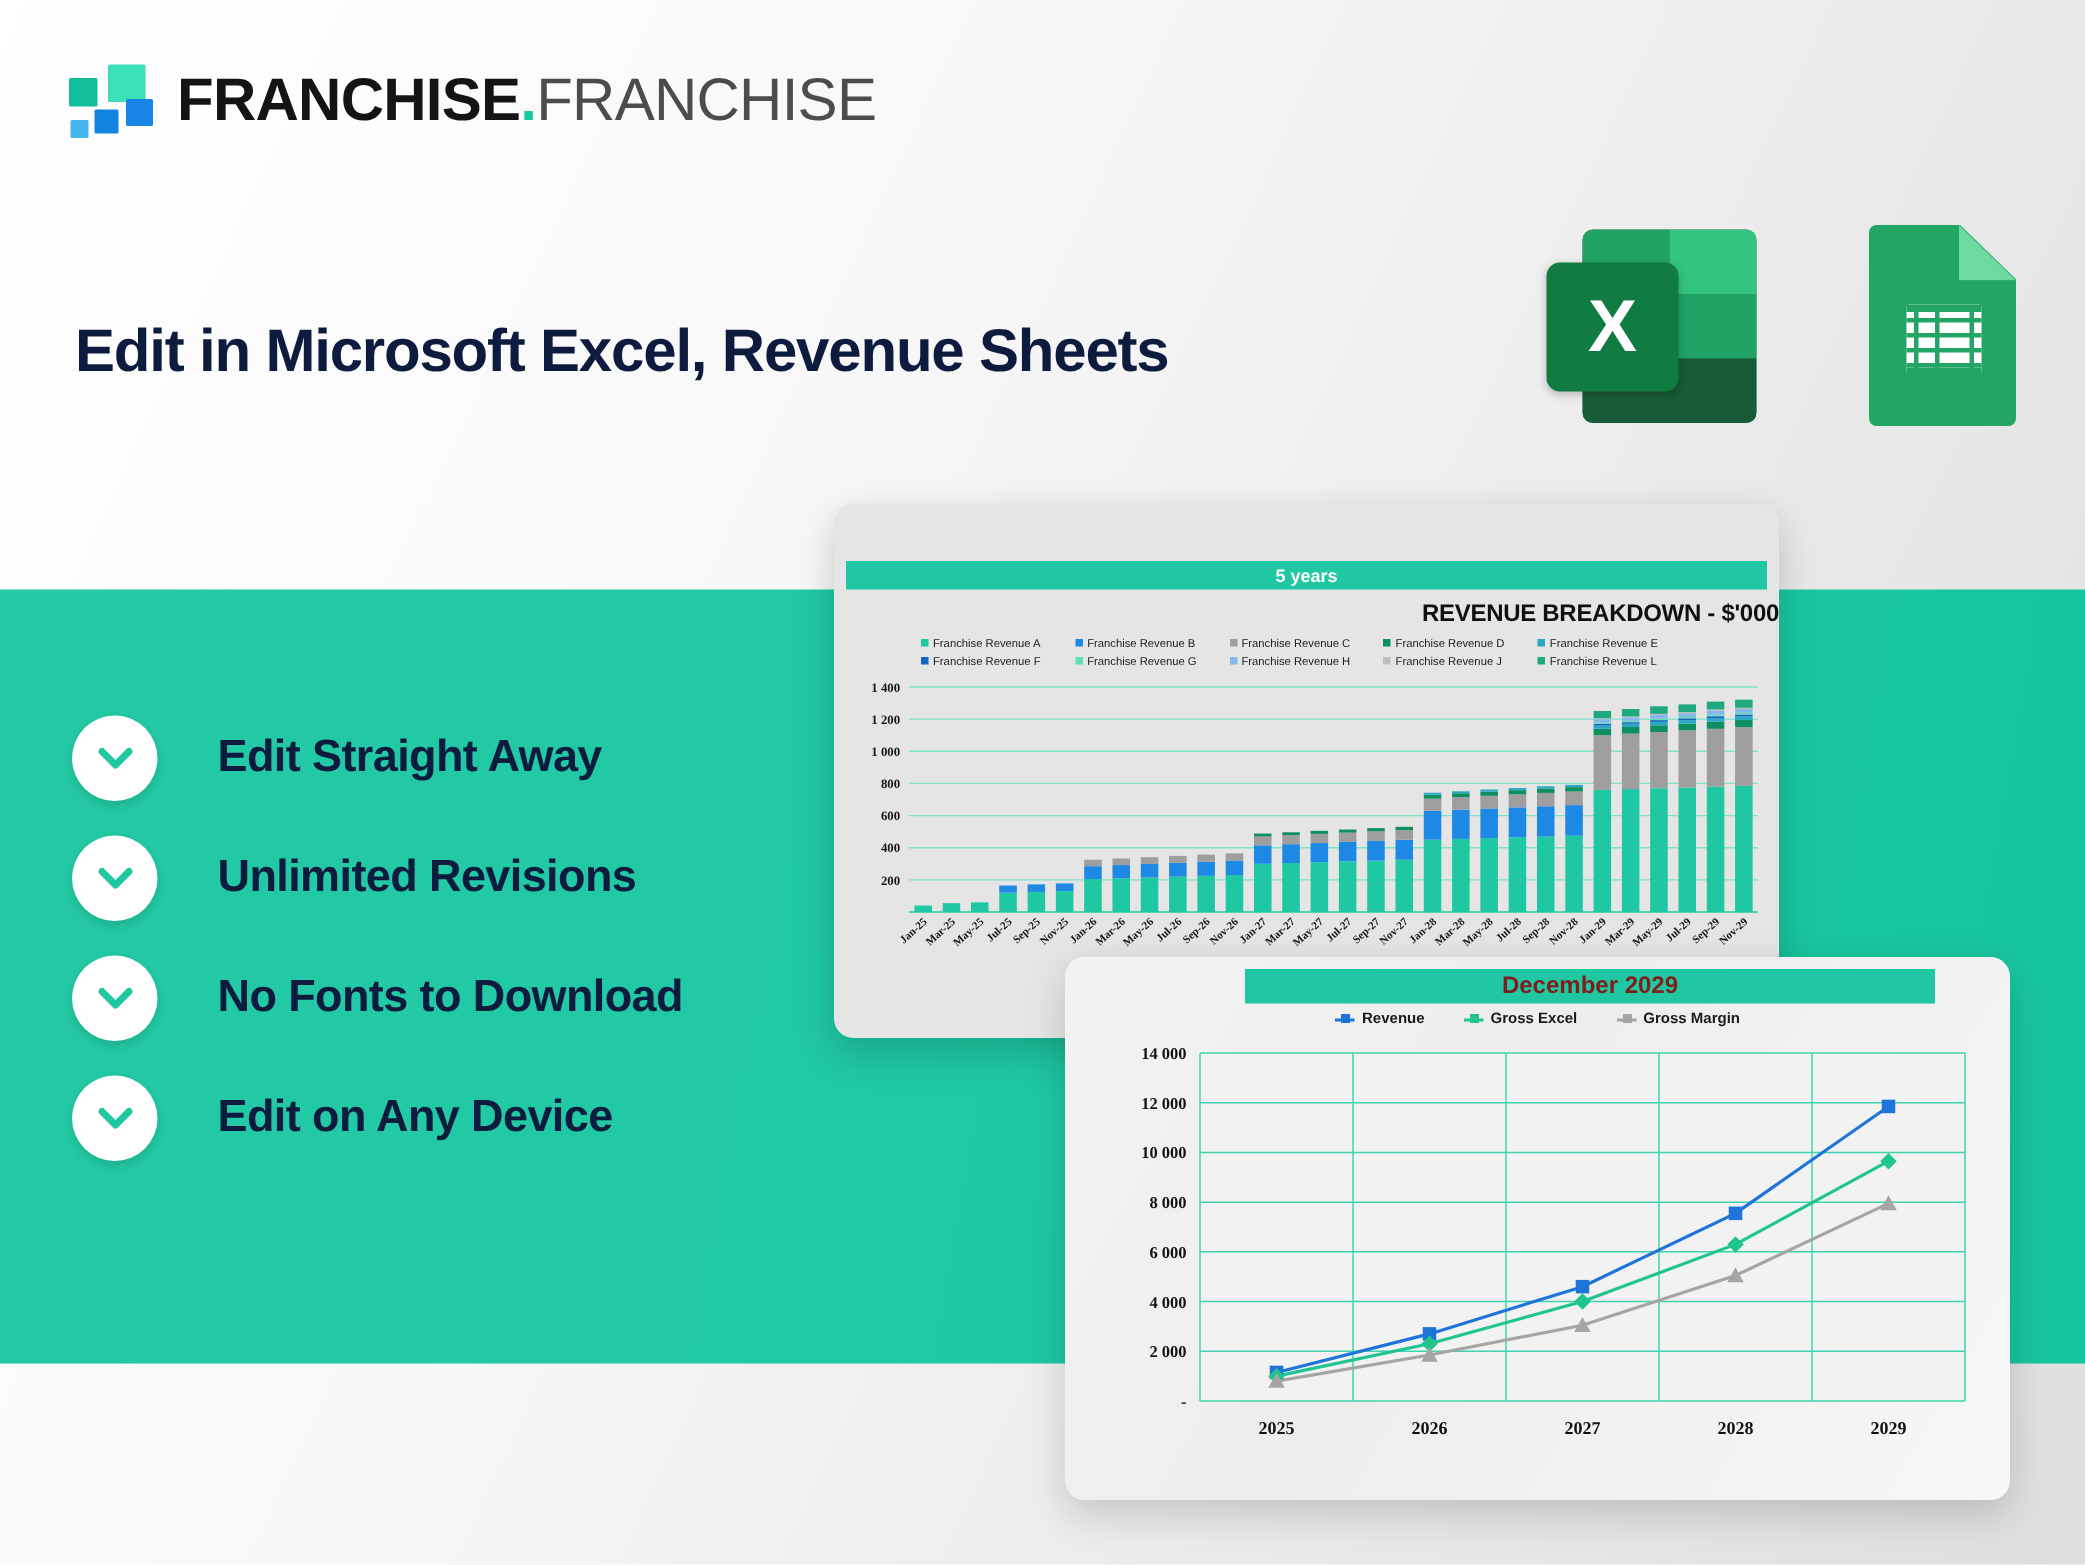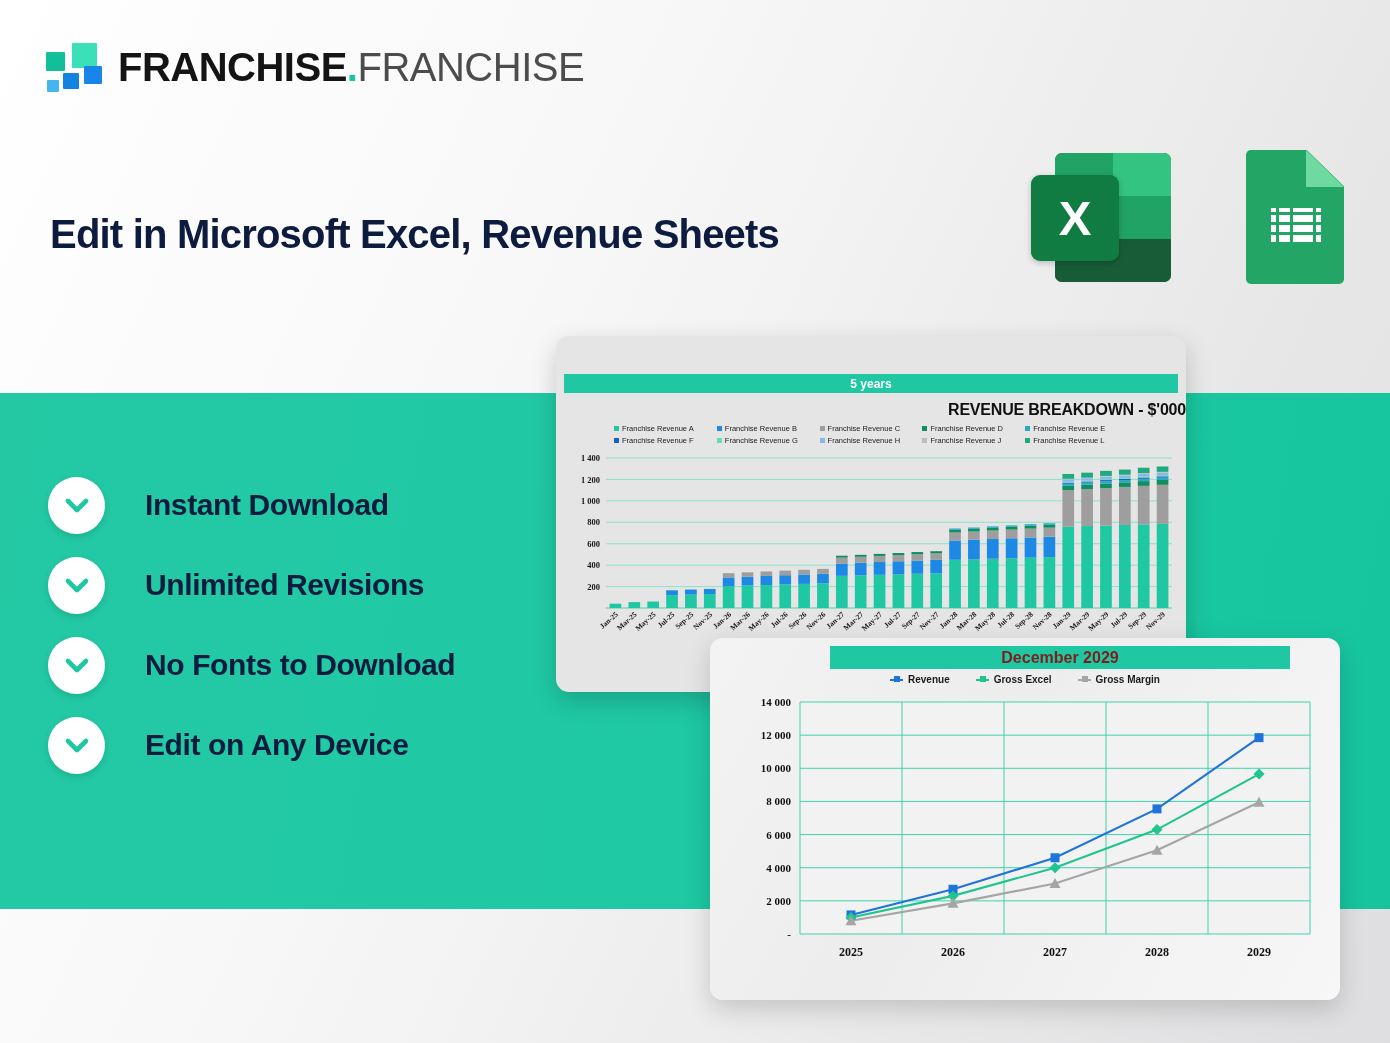--- a/index.html
+++ b/index.html
@@ -143,21 +143,21 @@
 </div>
 
 <div id="teal-panel">
   <div id="feature-list">
       <div class="feature-row">
         <div class="chev-badge">
           <svg width="34" height="34" viewBox="0 0 34 34">
             <path d="M8 13 L17 22 L26 13" fill="none" stroke="#1fc8a2" stroke-width="4.6" stroke-linecap="round" stroke-linejoin="round"></path>
           </svg>
         </div>
-        <div class="feature-label">Instant Download</div>
+        <div class="feature-label">Edit Straight Away</div>
       </div>
       <div class="feature-row">
         <div class="chev-badge">
           <svg width="34" height="34" viewBox="0 0 34 34">
             <path d="M8 13 L17 22 L26 13" fill="none" stroke="#1fc8a2" stroke-width="4.6" stroke-linecap="round" stroke-linejoin="round"></path>
           </svg>
         </div>
         <div class="feature-label">Unlimited Revisions</div>
       </div>
       <div class="feature-row">

